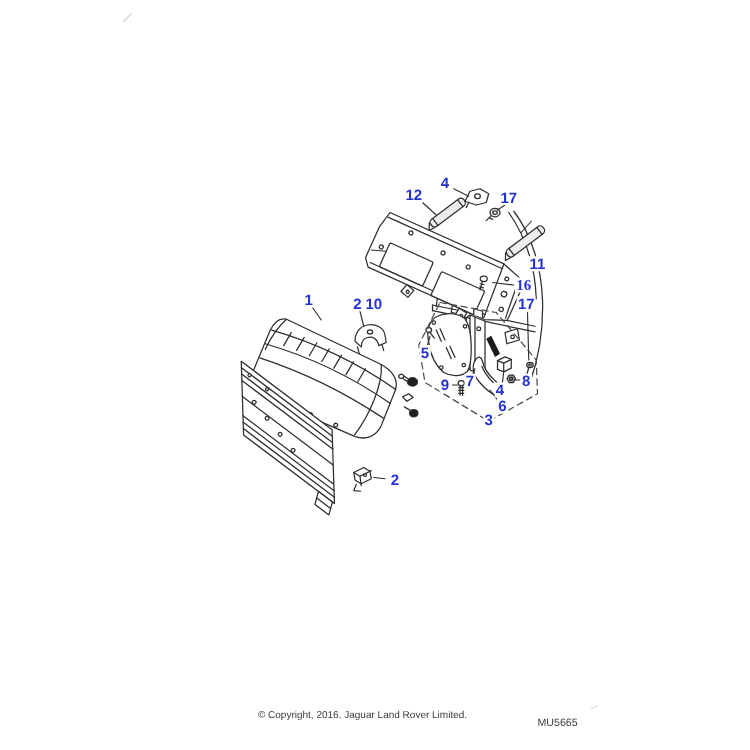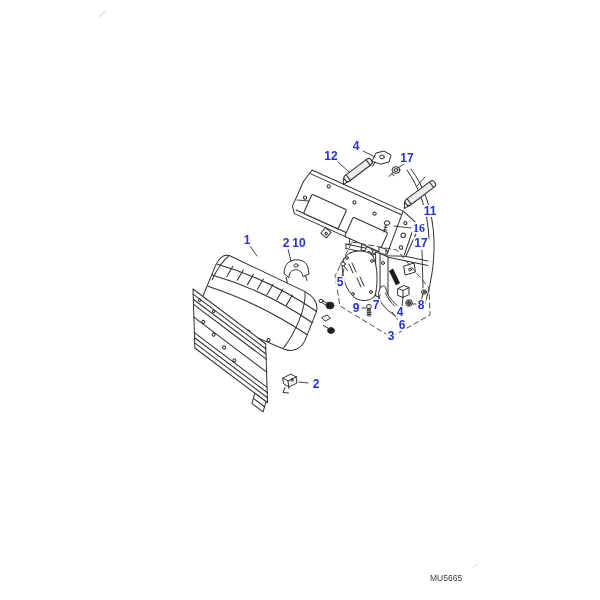--- a/index.html
+++ b/index.html
@@ -245,13 +245,14 @@
       <span class="callout" style="left: 356px; top: 308px;">9</span>
       <span class="callout" style="left: 376px; top: 305px;">7</span>
       <span class="callout" style="left: 400px; top: 312px;">4</span>
       <span class="callout" style="left: 402px; top: 325px;">6</span>
       <span class="callout" style="left: 421px; top: 305px;">8</span>
       <span class="callout" style="left: 391px; top: 336px;">3</span>
       <span class="callout" style="left: 316px; top: 384px;">2</span>
     </div>
 
   <div class="drawing-code">MU5665</div>
+  <div class="copyright">© Copyright, 2016. Jaguar Land Rover Limited.</div>
 </div>
 
 </body></html>

